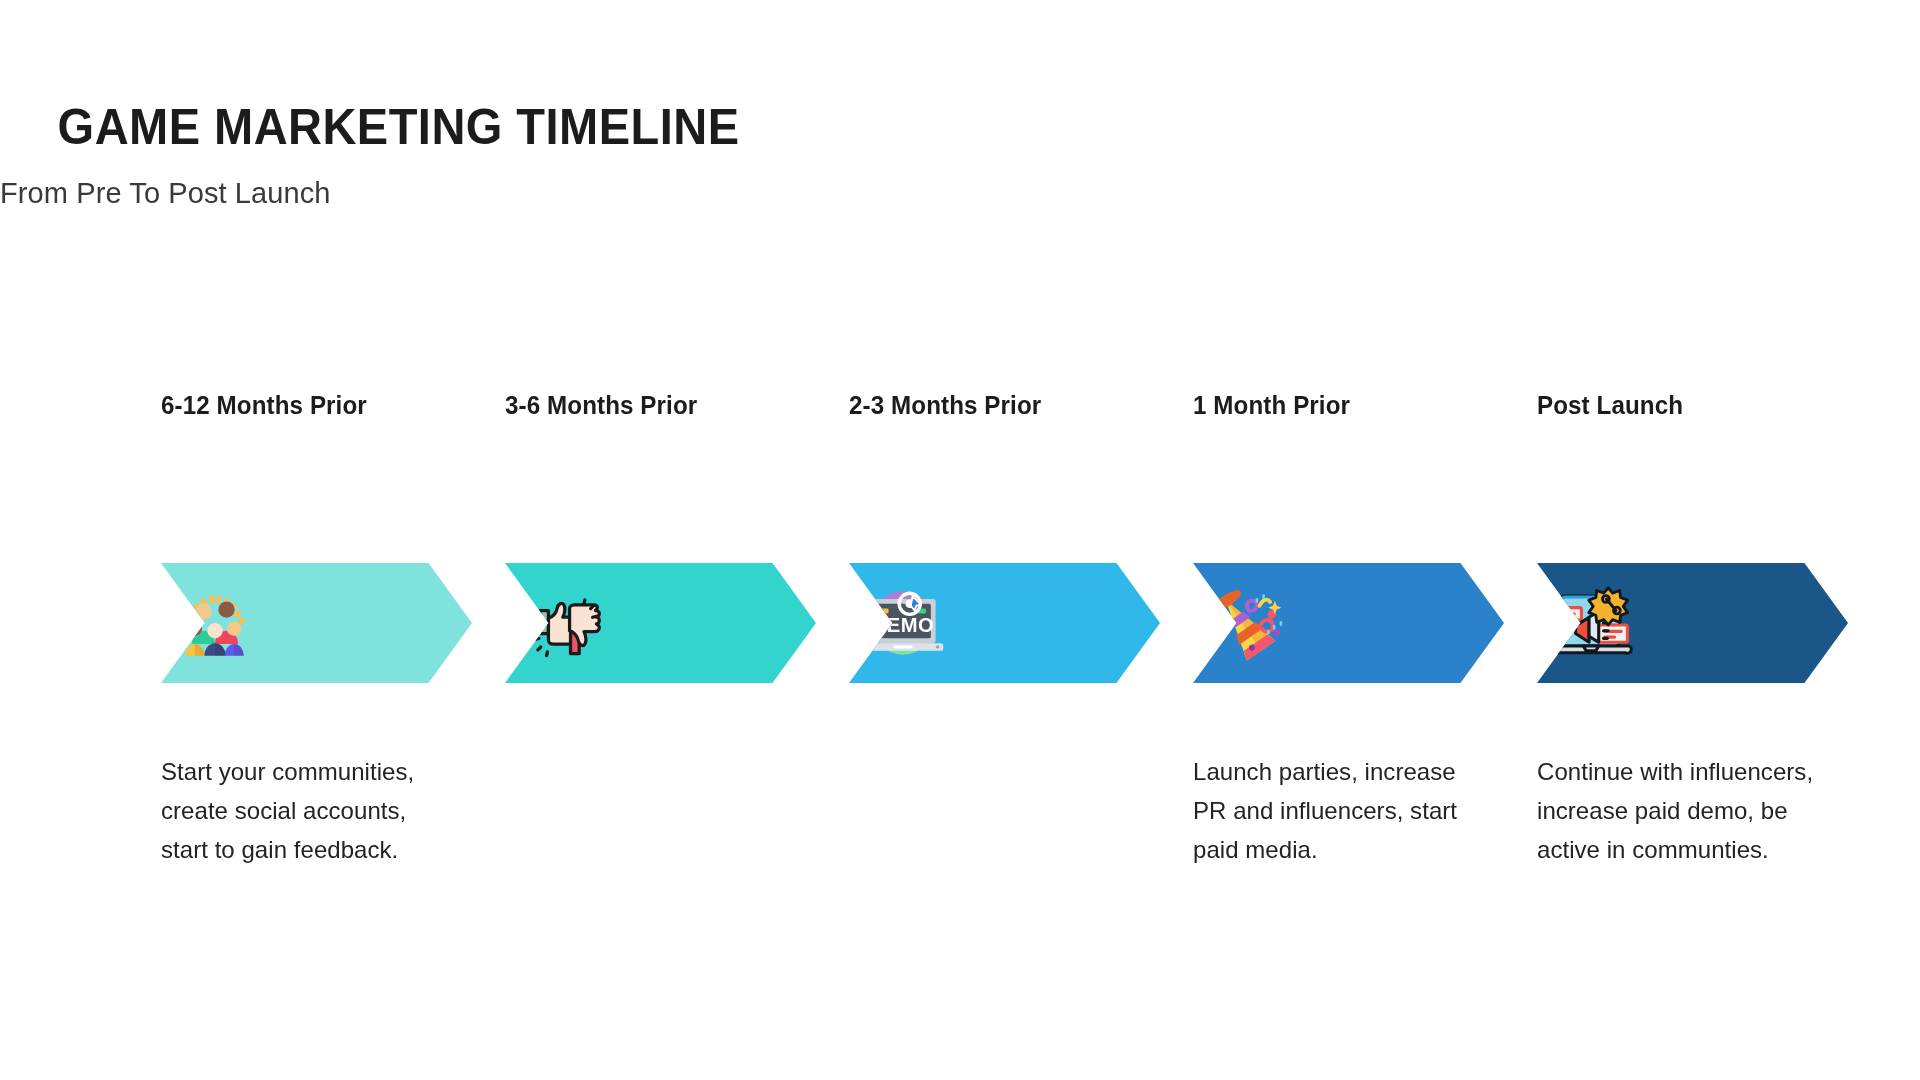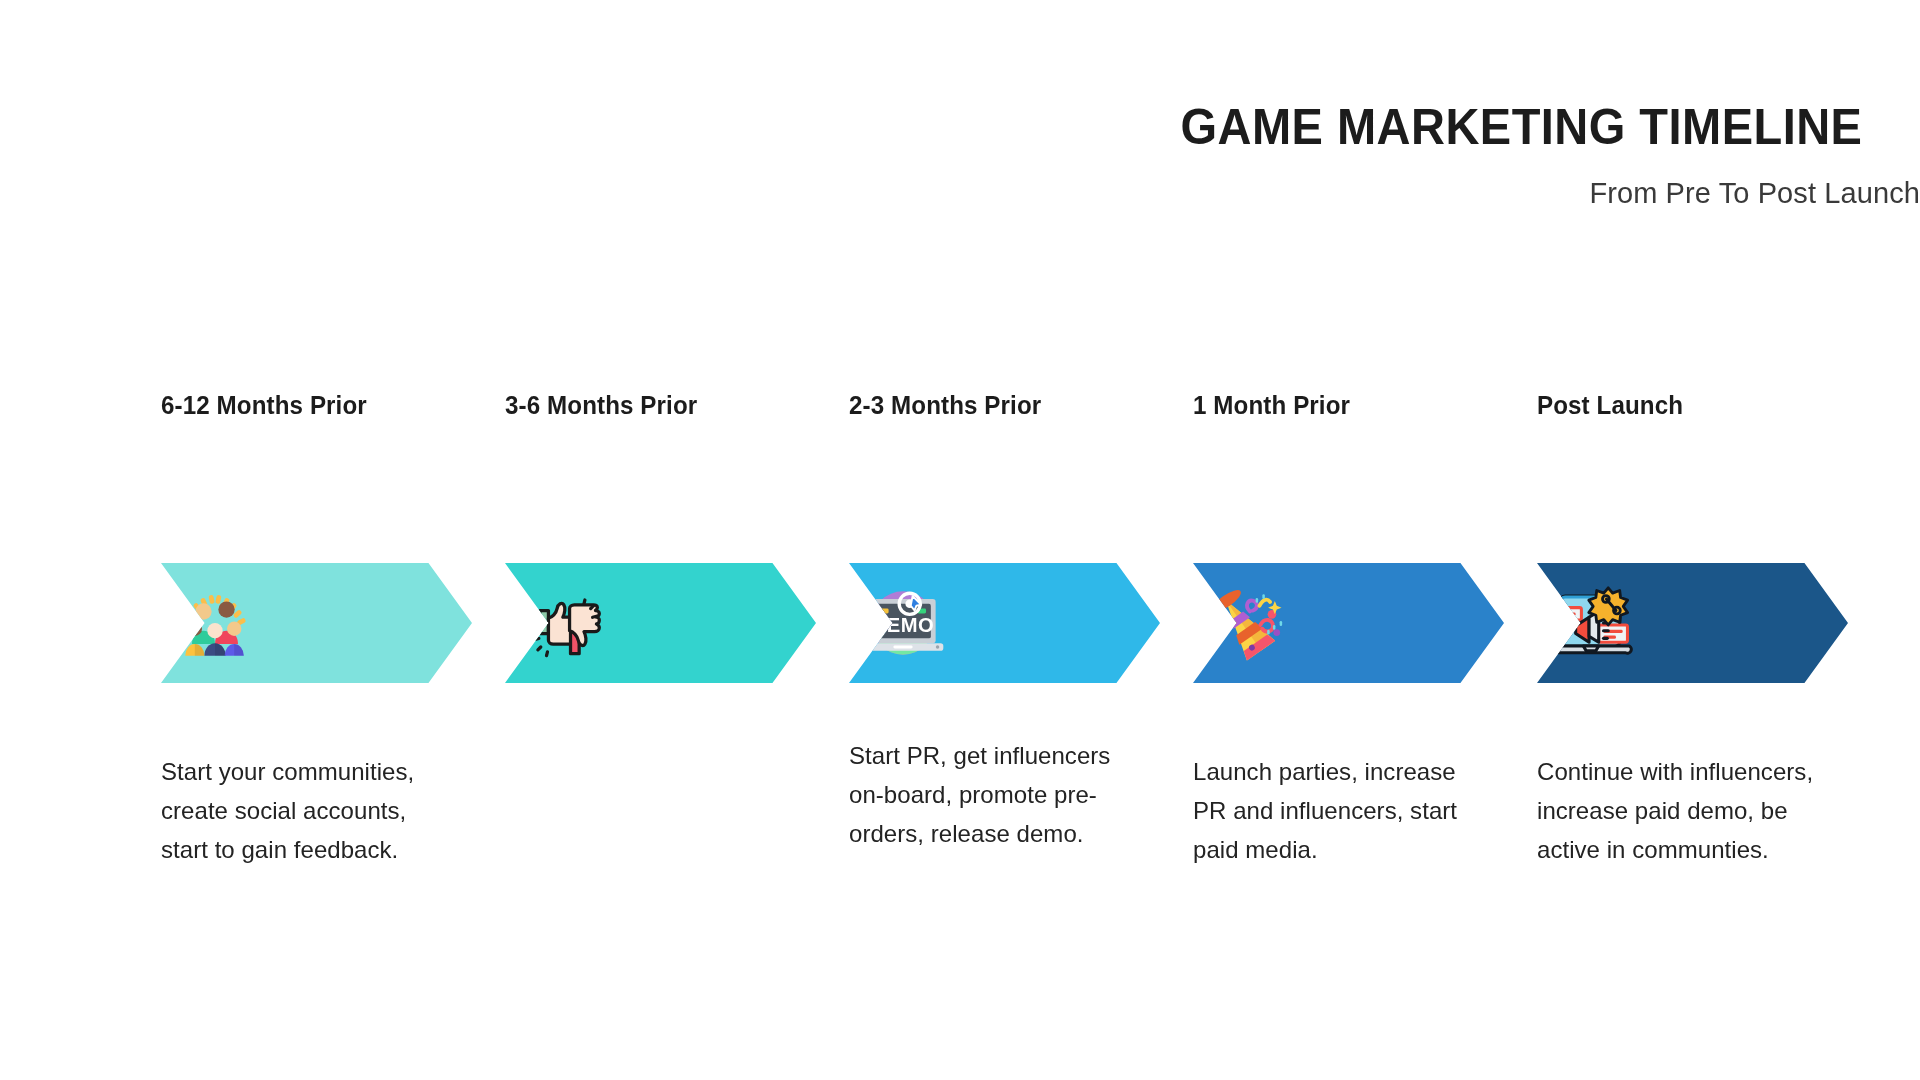--- a/index.html
+++ b/index.html
@@ -21,21 +21,21 @@
     height: 1080px;
     background: #ffffff;
   }
 
   
   .header {
     position: absolute;
     top: 100px;
     left: 0;
     width: 1920px;
-    text-align: right;
+    text-align: left;
   }
   .title {
     font-family: "Liberation Sans", sans-serif;
     font-size: 50px;
     font-weight: 700;
     letter-spacing: 0.5px;
     color: #1c1c1c;
     line-height: 1.08;
     margin: 0;
     transform: scaleX(0.94);
@@ -231,21 +231,20 @@
               <circle cx="14" cy="75" r="1.8" fill="#9AA4AE"></circle>
               <circle cx="86" cy="75" r="1.8" fill="#9AA4AE"></circle>
 
               <circle cx="57" cy="30" r="11" fill="none" stroke="#FFFFFF" stroke-width="3.5"></circle>
               <circle cx="57" cy="30" r="4.5" fill="#FFFFFF"></circle>
               <path d="M58 32 l2 -10 l9 9 l-5 1 l-2 5 z" fill="#2F7FE0" stroke="#FFFFFF" stroke-width="2" stroke-linejoin="round"></path>
             </svg>
           </div>
         </div>
       </div>
-      <div class="col-body">Start PR, get influencers on-board, promote pre-orders, release demo.</div>
     </div>
 
     <div class="col col-4">
       <div class="col-heading">1 Month Prior</div>
       <div class="chev-wrap">
         <div class="chev" style="background:#2A82CA;">
           <div class="icon-holder">
             <svg viewBox="0 0 100 100">
 
               <g transform="rotate(-35 48 55)">

